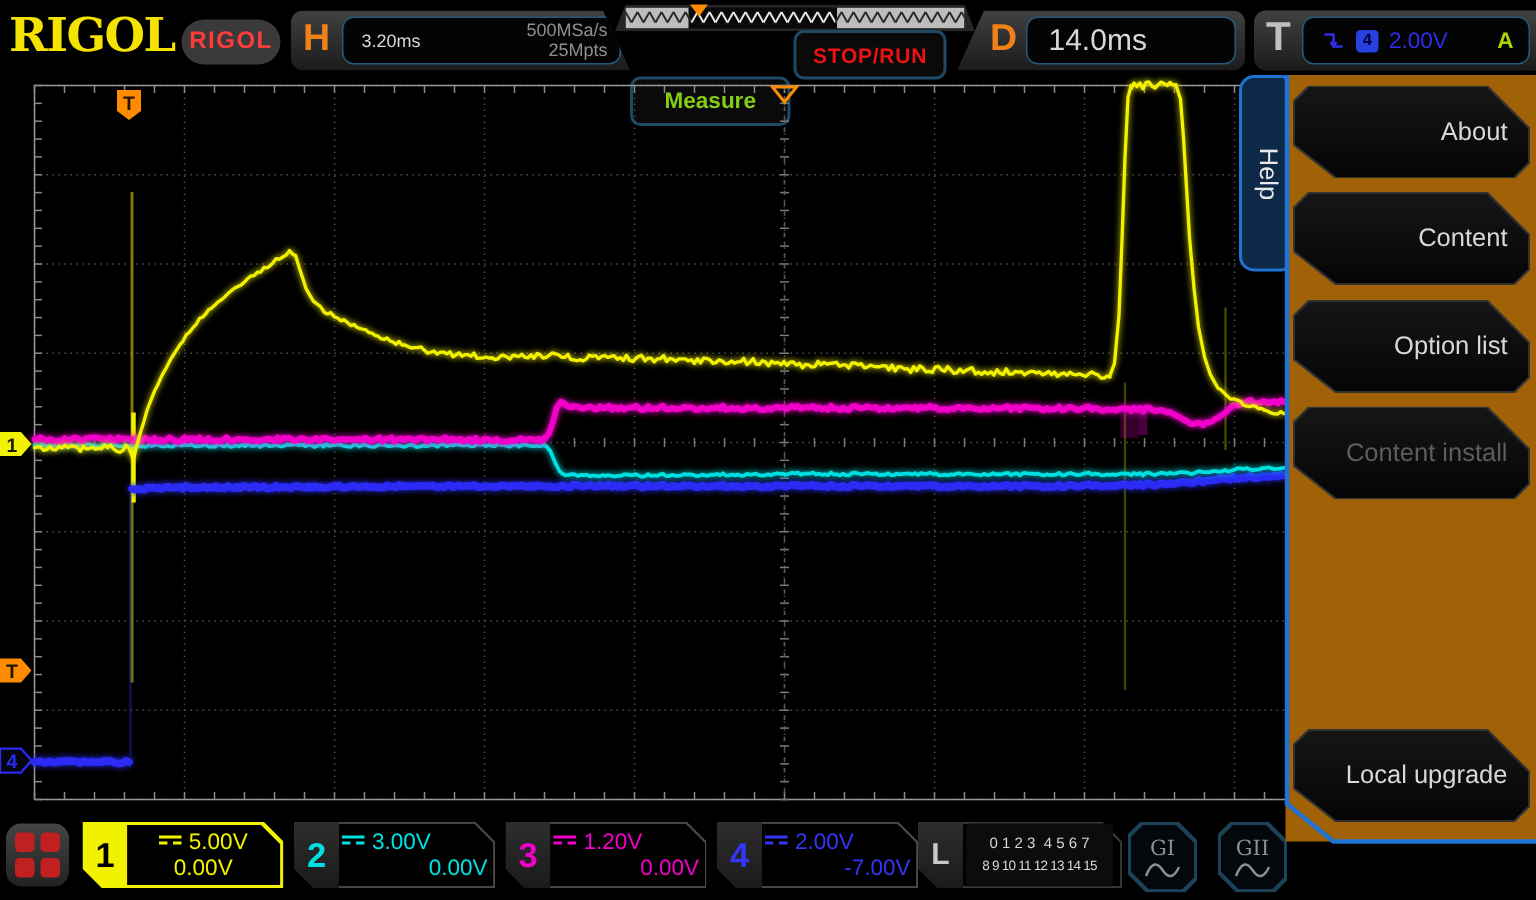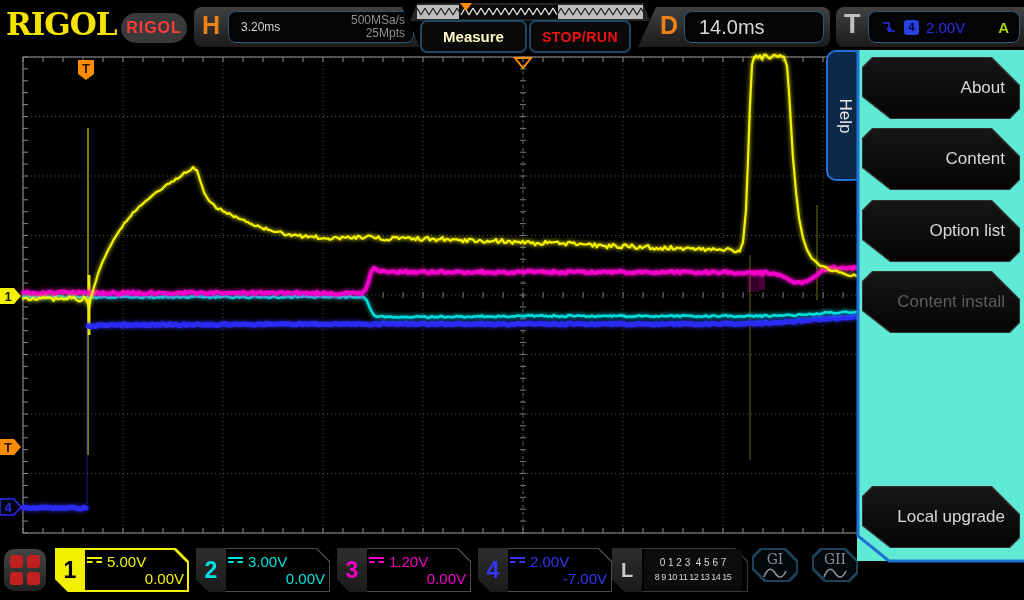--- a/index.html
+++ b/index.html
@@ -31,28 +31,28 @@
   #tlevel{color:#2d2de8;font-size:15px;}
   #tmode{color:#a8d400;font-weight:bold;font-size:15px;margin-left:auto;margin-right:10px;}
   
   #strip{left:410px;top:3px;width:240px;height:18px;background:#262626;
         clip-path:polygon(7px 0,calc(100% - 7px) 0,100% 100%,0 100%);}
   #striptrack{position:absolute;left:7px;top:2px;width:226px;height:14px;background:#0a0a0a;}
   #stripmark{left:460px;top:3px;width:0;height:0;border-left:6px solid transparent;
         border-right:6px solid transparent;border-top:8px solid #ff8c00;}
   .topbtn{top:20px;height:29px;background:#0a0a0a;border:2px solid #1f4a66;border-radius:7px;
         display:flex;align-items:center;justify-content:center;font-weight:bold;}
-  #measurebtn{left:420px;width:103px;color:#fef9c3;font-size:15px;}
+  #measurebtn{left:420px;width:103px;color:#84cc16;font-size:15px;margin-top:31px;}
   #stoprunbtn{left:529px;width:98px;color:#ee1111;font-size:14px;letter-spacing:0.5px;}
   
   #helptab{left:826px;top:50px;width:34px;height:127px;background:#0e2947;border:2px solid #1f73d4;
         border-radius:10px;z-index:6;}
   #helptab span{position:absolute;left:50%;top:50%;transform:translate(-50%,-50%) rotate(90deg);
         color:#e8e8e8;font-size:17px;}
-  #sidepanel{left:857px;top:50px;width:167px;height:511px;background:#5eead4;z-index:7;}
+  #sidepanel{left:857px;top:50px;width:167px;height:511px;background:#a16207;z-index:7;}
   .sbtn{position:absolute;left:5px;width:158px;height:62px;background:#343434;
         clip-path:polygon(10px 0,calc(100% - 28px) 0,100% 28px,100% calc(100% - 10px),calc(100% - 10px) 100%,28px 100%,0 calc(100% - 22px),0 10px);}
   .sbtn .in{position:absolute;inset:1px;background:linear-gradient(#161616,#050505);
         clip-path:polygon(10px 0,calc(100% - 28px) 0,100% 28px,100% calc(100% - 10px),calc(100% - 10px) 100%,28px 100%,0 calc(100% - 22px),0 10px);
         display:flex;align-items:center;justify-content:flex-end;padding-right:14px;
         color:#d8d8d8;font-size:17px;}
   .sbtn.disabled .in{color:#5d5d5d;}
   #blueedge{left:0;top:0;z-index:8;pointer-events:none;}
   
   #bottombar{left:0;top:545px;width:1024px;height:55px;background:#000;z-index:5;}
@@ -68,21 +68,21 @@
         clip-path:polygon(0 0,100% 0,100% 100%,13px 100%,0 calc(100% - 13px));}
   .chbody{position:absolute;left:32px;right:5px;top:2px;bottom:2px;display:flex;
         flex-direction:column;justify-content:center;font-size:15px;}
   .chrow1{display:flex;align-items:center;gap:5px;}
   .coup{width:15px;height:8px;border-top:2px solid;position:relative;}
   .coup::after{content:"";position:absolute;left:0;right:0;top:2px;border-top:2px dashed;border-color:inherit;}
   .chrow2{text-align:right;}
   .ldigits{position:absolute;left:32px;right:6px;top:1px;bottom:1px;background:#0c0c0c;border-radius:3px;
         display:flex;flex-direction:column;justify-content:center;text-align:center;
         color:#d8d8d8;font-size:10px;line-height:14px;letter-spacing:0px;white-space:pre;}
-  .genbox{position:absolute;top:3px;width:46px;height:34px;background:#1c4257;
+  .genbox{position:absolute;top:3px;width:46px;height:47px;background:#1c4257;
         clip-path:polygon(8px 0,calc(100% - 12px) 0,100% 12px,100% calc(100% - 8px),calc(100% - 8px) 100%,12px 100%,0 calc(100% - 12px),0 8px);text-decoration:underline;}
   .genbox .in{position:absolute;inset:2px;background:#04080c;
         clip-path:polygon(8px 0,calc(100% - 12px) 0,100% 12px,100% calc(100% - 8px),calc(100% - 8px) 100%,12px 100%,0 calc(100% - 12px),0 8px);
         display:flex;flex-direction:column;align-items:center;justify-content:center;gap:1px;
         color:#8f8f8f;font-family:"DejaVu Serif",serif;font-size:14px;}
   svg{display:block;}
 </style>
 </head>
 <body>
 
@@ -512,21 +512,21 @@
           <div></div>
           <div></div>
           <div></div>
       </div>
     </div>
     <div id="channelrow">
         <div class="chbox abs" style="left: 55px; width: 134px;">
           <div class="bev" style="background: rgb(242, 242, 0);"></div>
           <div class="bev" style="inset: 2px; background: rgb(0, 0, 0);"></div>
           <div class="chtab" style="background: rgb(242, 242, 0); color: rgb(0, 0, 0);">1</div>
-          <div class="chbody" style="color: rgb(242, 242, 0);">
+          <div class="chbody" style="color: rgb(242, 242, 0); align-items: center;">
             <div class="chrow1">
               <div class="coup" style="border-color: rgb(242, 242, 0);"></div>
               <span>5.00V</span>
             </div>
             <div class="chrow2">0.00V</div>
           </div>
         </div>
         <div class="chbox abs" style="left: 196px; width: 134px;">
           <div class="bev" style="background: rgb(74, 74, 74);"></div>
           <div class="bev" style="inset: 1px; background: rgb(0, 0, 0);"></div>

